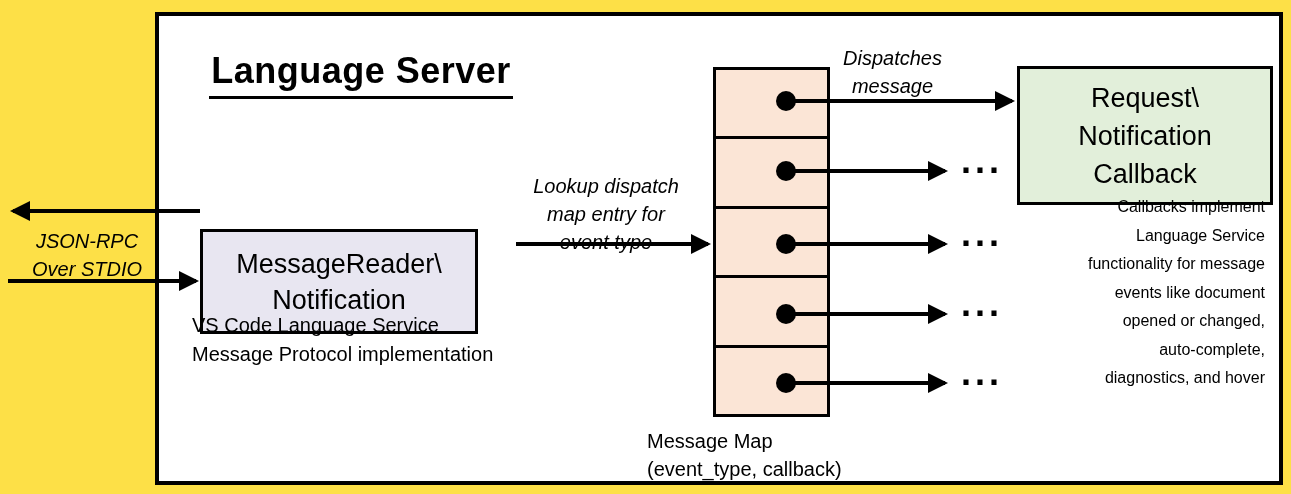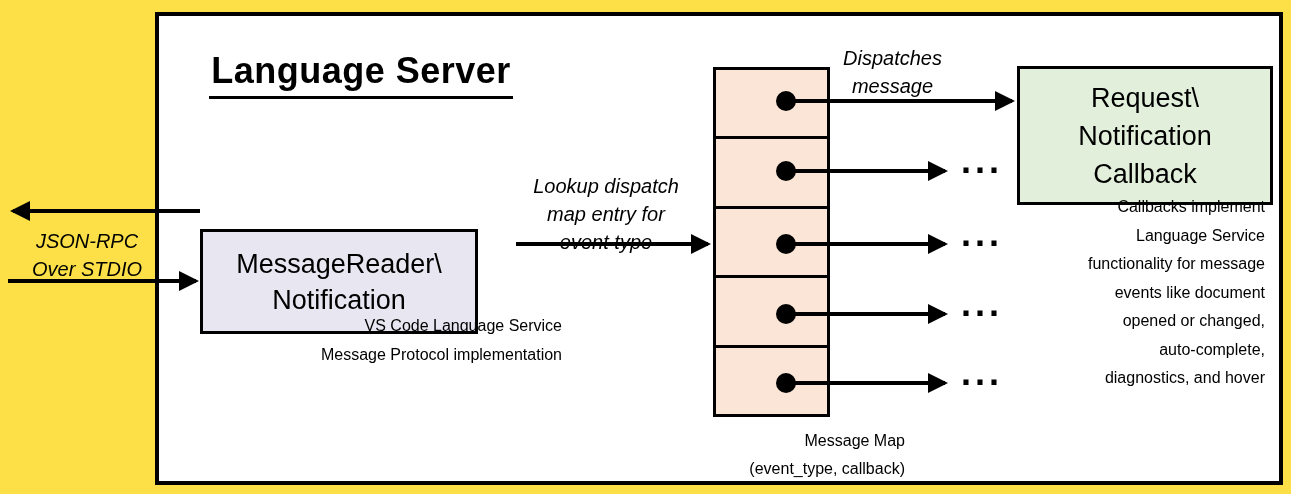--- a/index.html
+++ b/index.html
@@ -12,21 +12,21 @@
   .title span{display:inline-block;border-bottom:3px solid #000;padding:0 2px 4px 2px;}
   .node{position:absolute;border:3px solid #000;box-sizing:border-box;
         display:flex;flex-direction:column;justify-content:center;align-items:center;
         text-align:center;margin-top:36px;}
   .node-reader{left:200px;top:193px;width:278px;height:105px;font-size:27px;line-height:36px;}
   .node-callback{left:1017px;top:30px;width:256px;height:139px;font-size:27px;line-height:38px;}
   .dispatch{position:absolute;left:713px;top:67px;width:117px;height:350px;
             border:3px solid #000;box-sizing:border-box;display:flex;flex-direction:column;}
   .dispatch .cell{flex:1;border-bottom:3px solid #000;}
   .dispatch .cell:last-child{border-bottom:none;}
-  .caption{position:absolute;text-align:right;font-size:16px;line-height:29px;}
+  .caption{position:absolute;text-align:left;font-size:20px;line-height:29px;}
   .caption-reader{left:192px;top:311px;width:370px;}
   .caption-dispatch{left:647px;top:427px;width:258px;line-height:28px;}
   .note{position:absolute;left:1013px;top:193px;width:252px;text-align:right;
         font-size:16px;line-height:28.5px;}
   .flabel{position:absolute;text-align:center;font-style:italic;font-size:20px;line-height:28px;}
   .flabel-jsonrpc{left:12px;top:227px;width:150px;}
   .flabel-lookup{left:495px;top:172px;width:222px;}
   .flabel-dispatches{left:810px;top:44px;width:165px;text-align:center;}
   .ellipsis{position:absolute;font-size:36px;font-weight:bold;letter-spacing:4px;
             line-height:36px;width:60px;text-align:left;}

